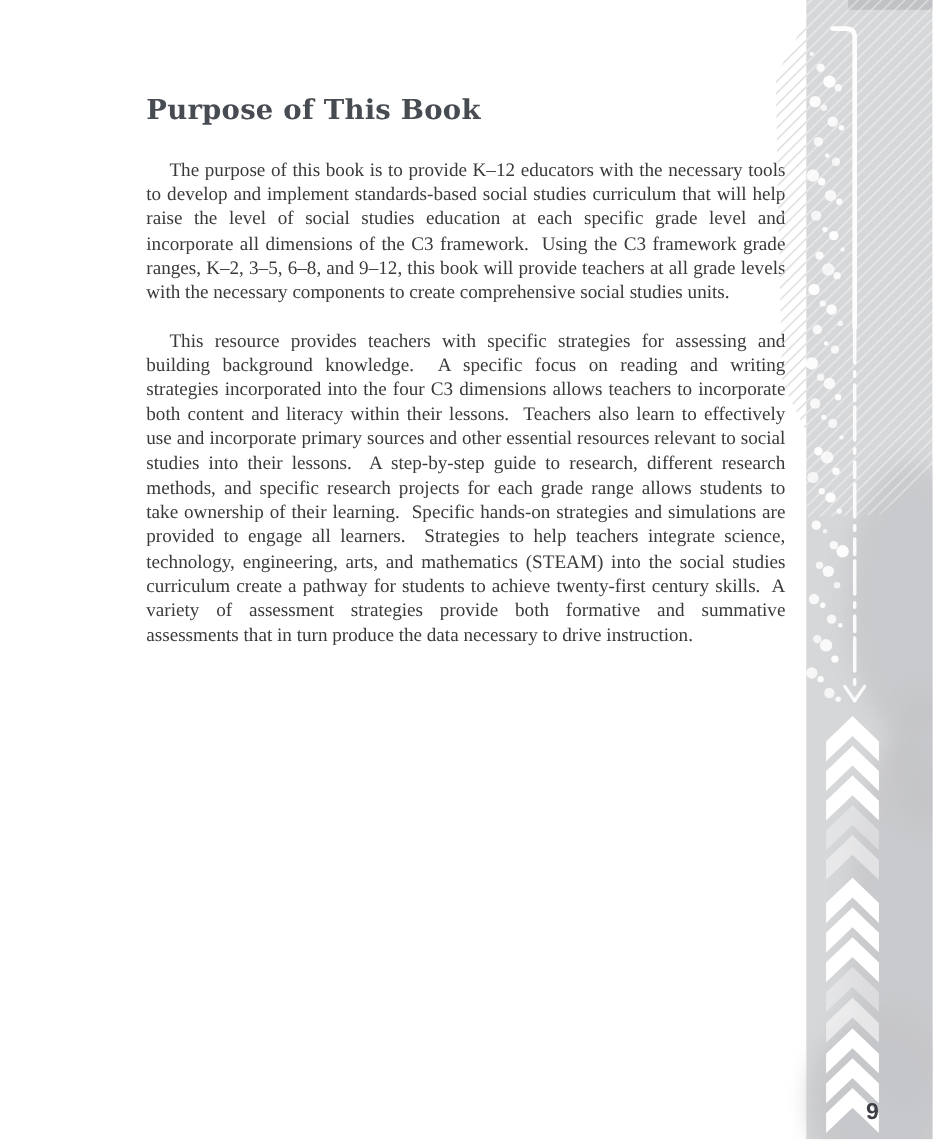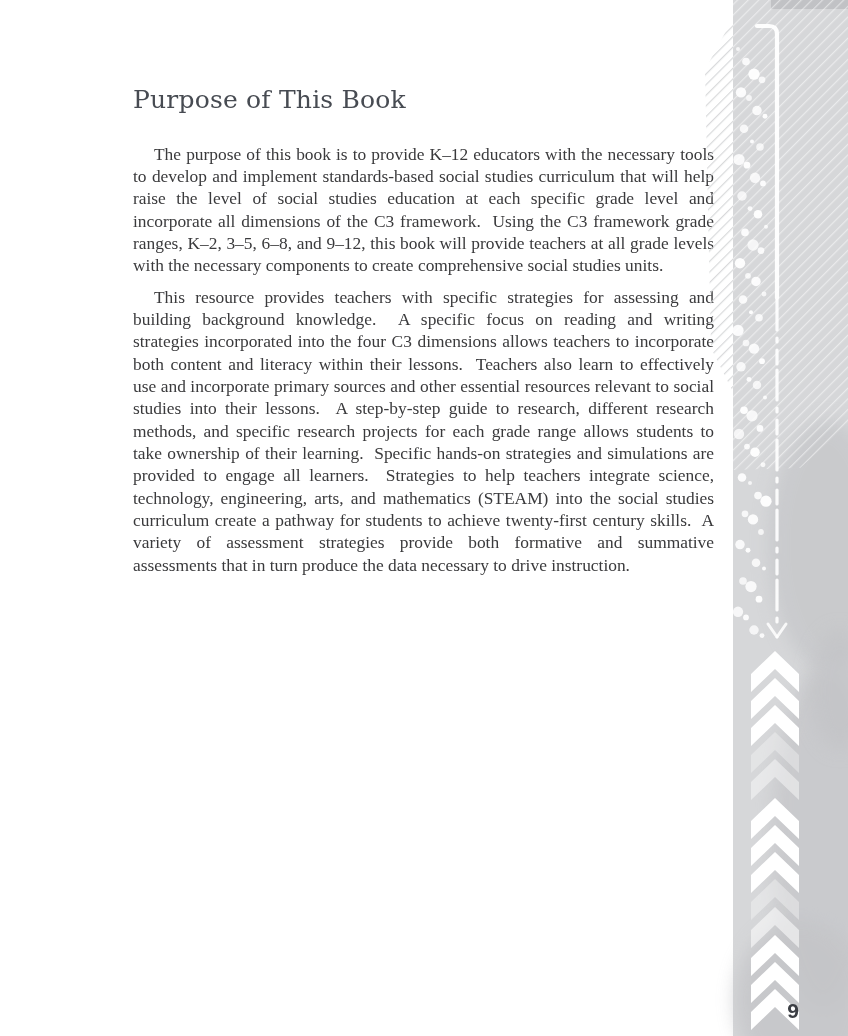--- a/index.html
+++ b/index.html
@@ -9,36 +9,36 @@
     background:var(--page-bg,#ffffff);
     overflow:hidden;
     font-family:"Liberation Serif",serif;
   }
   .content{
     position:absolute;left:133px;top:0;width:581px;
   }
   h1.title{
     margin:86px 0 4px 0;
     font-family:"DejaVu Serif",serif;
-    font-weight:400;
+    font-weight:700;
     font-size:25px;
     line-height:1.1;
     letter-spacing:.2px;
     color:var(--title-color,#474b52);
   }
   p.body-para{
     margin:29px 0 0 0;
     font-size:17.4px;
     line-height:22.35px;
     color:var(--body-color,#3a3a3c);
     text-align:justify;
     text-indent:21px;
     white-space:pre-wrap;
   }
-  p.body-para + p.body-para{margin-top:9px;}
+  p.body-para + p.body-para{margin-top:21px;}
   .band{
     position:absolute;top:0;right:0;width:143px;height:1036px;
   }
   .band svg{display:block;}
   .page-num{
     position:absolute;
     right:49px;bottom:13px;
     font-family:"Liberation Sans",sans-serif;
     font-weight:700;
     font-size:21px;

